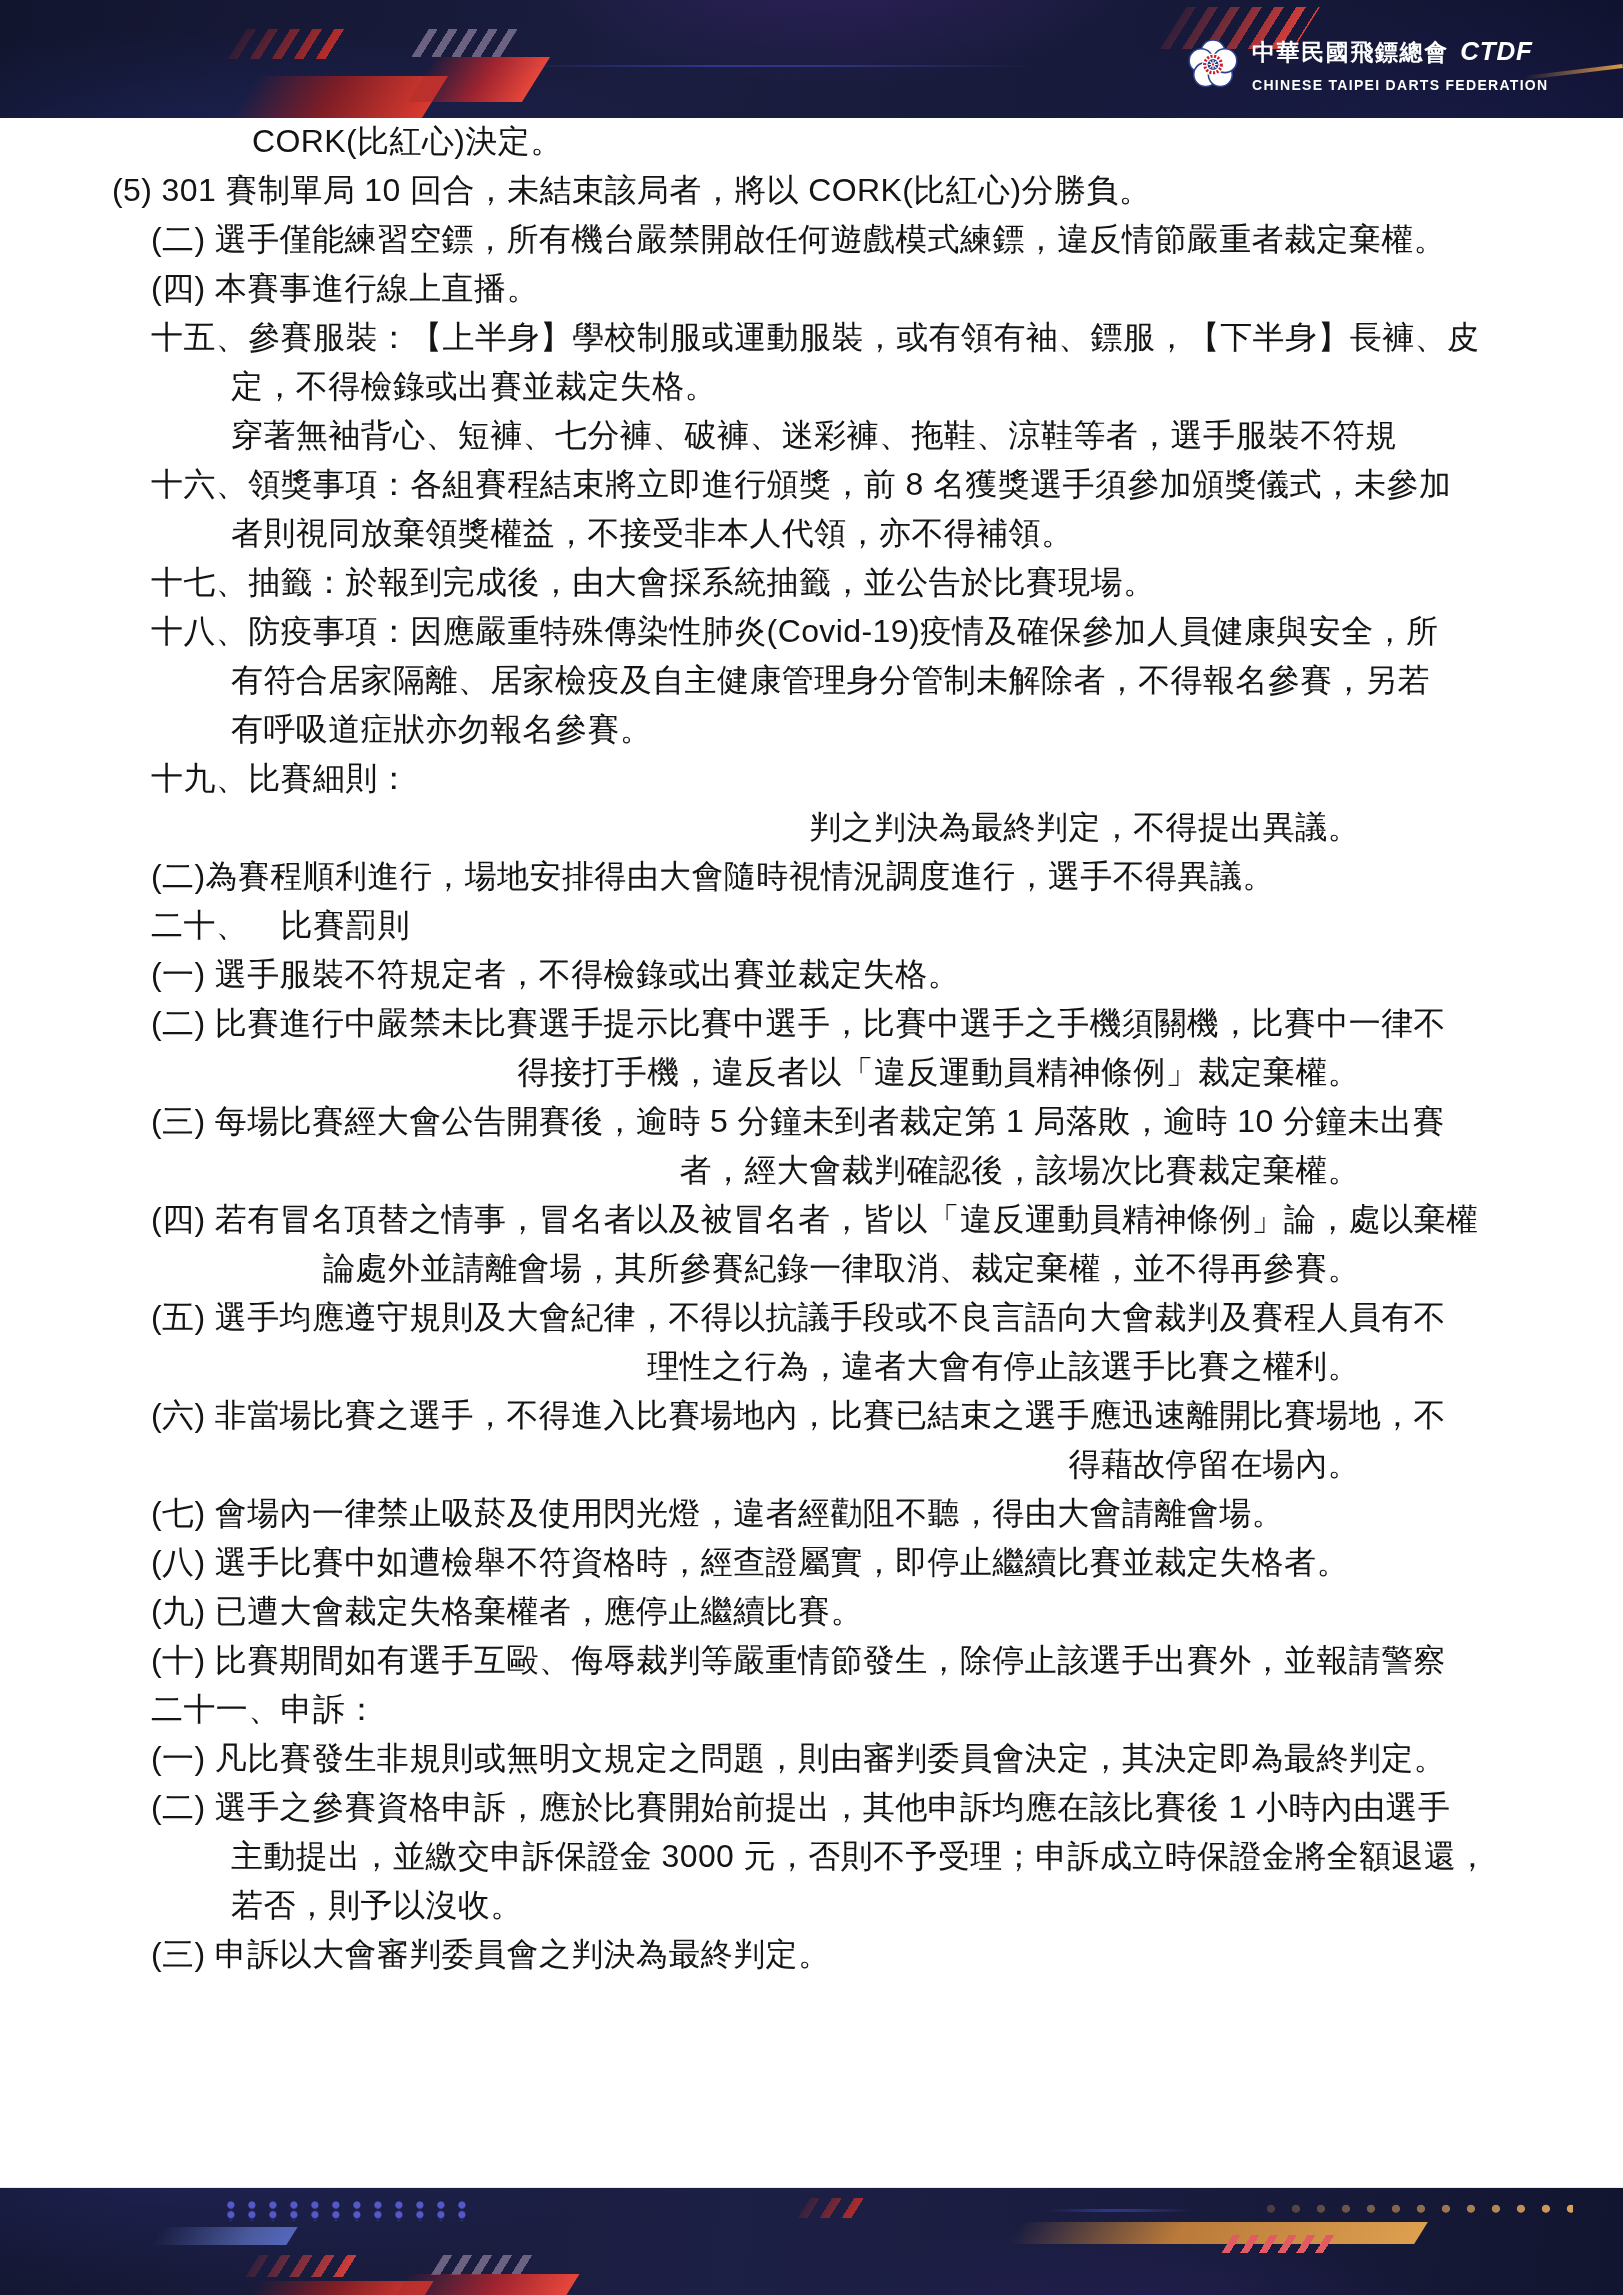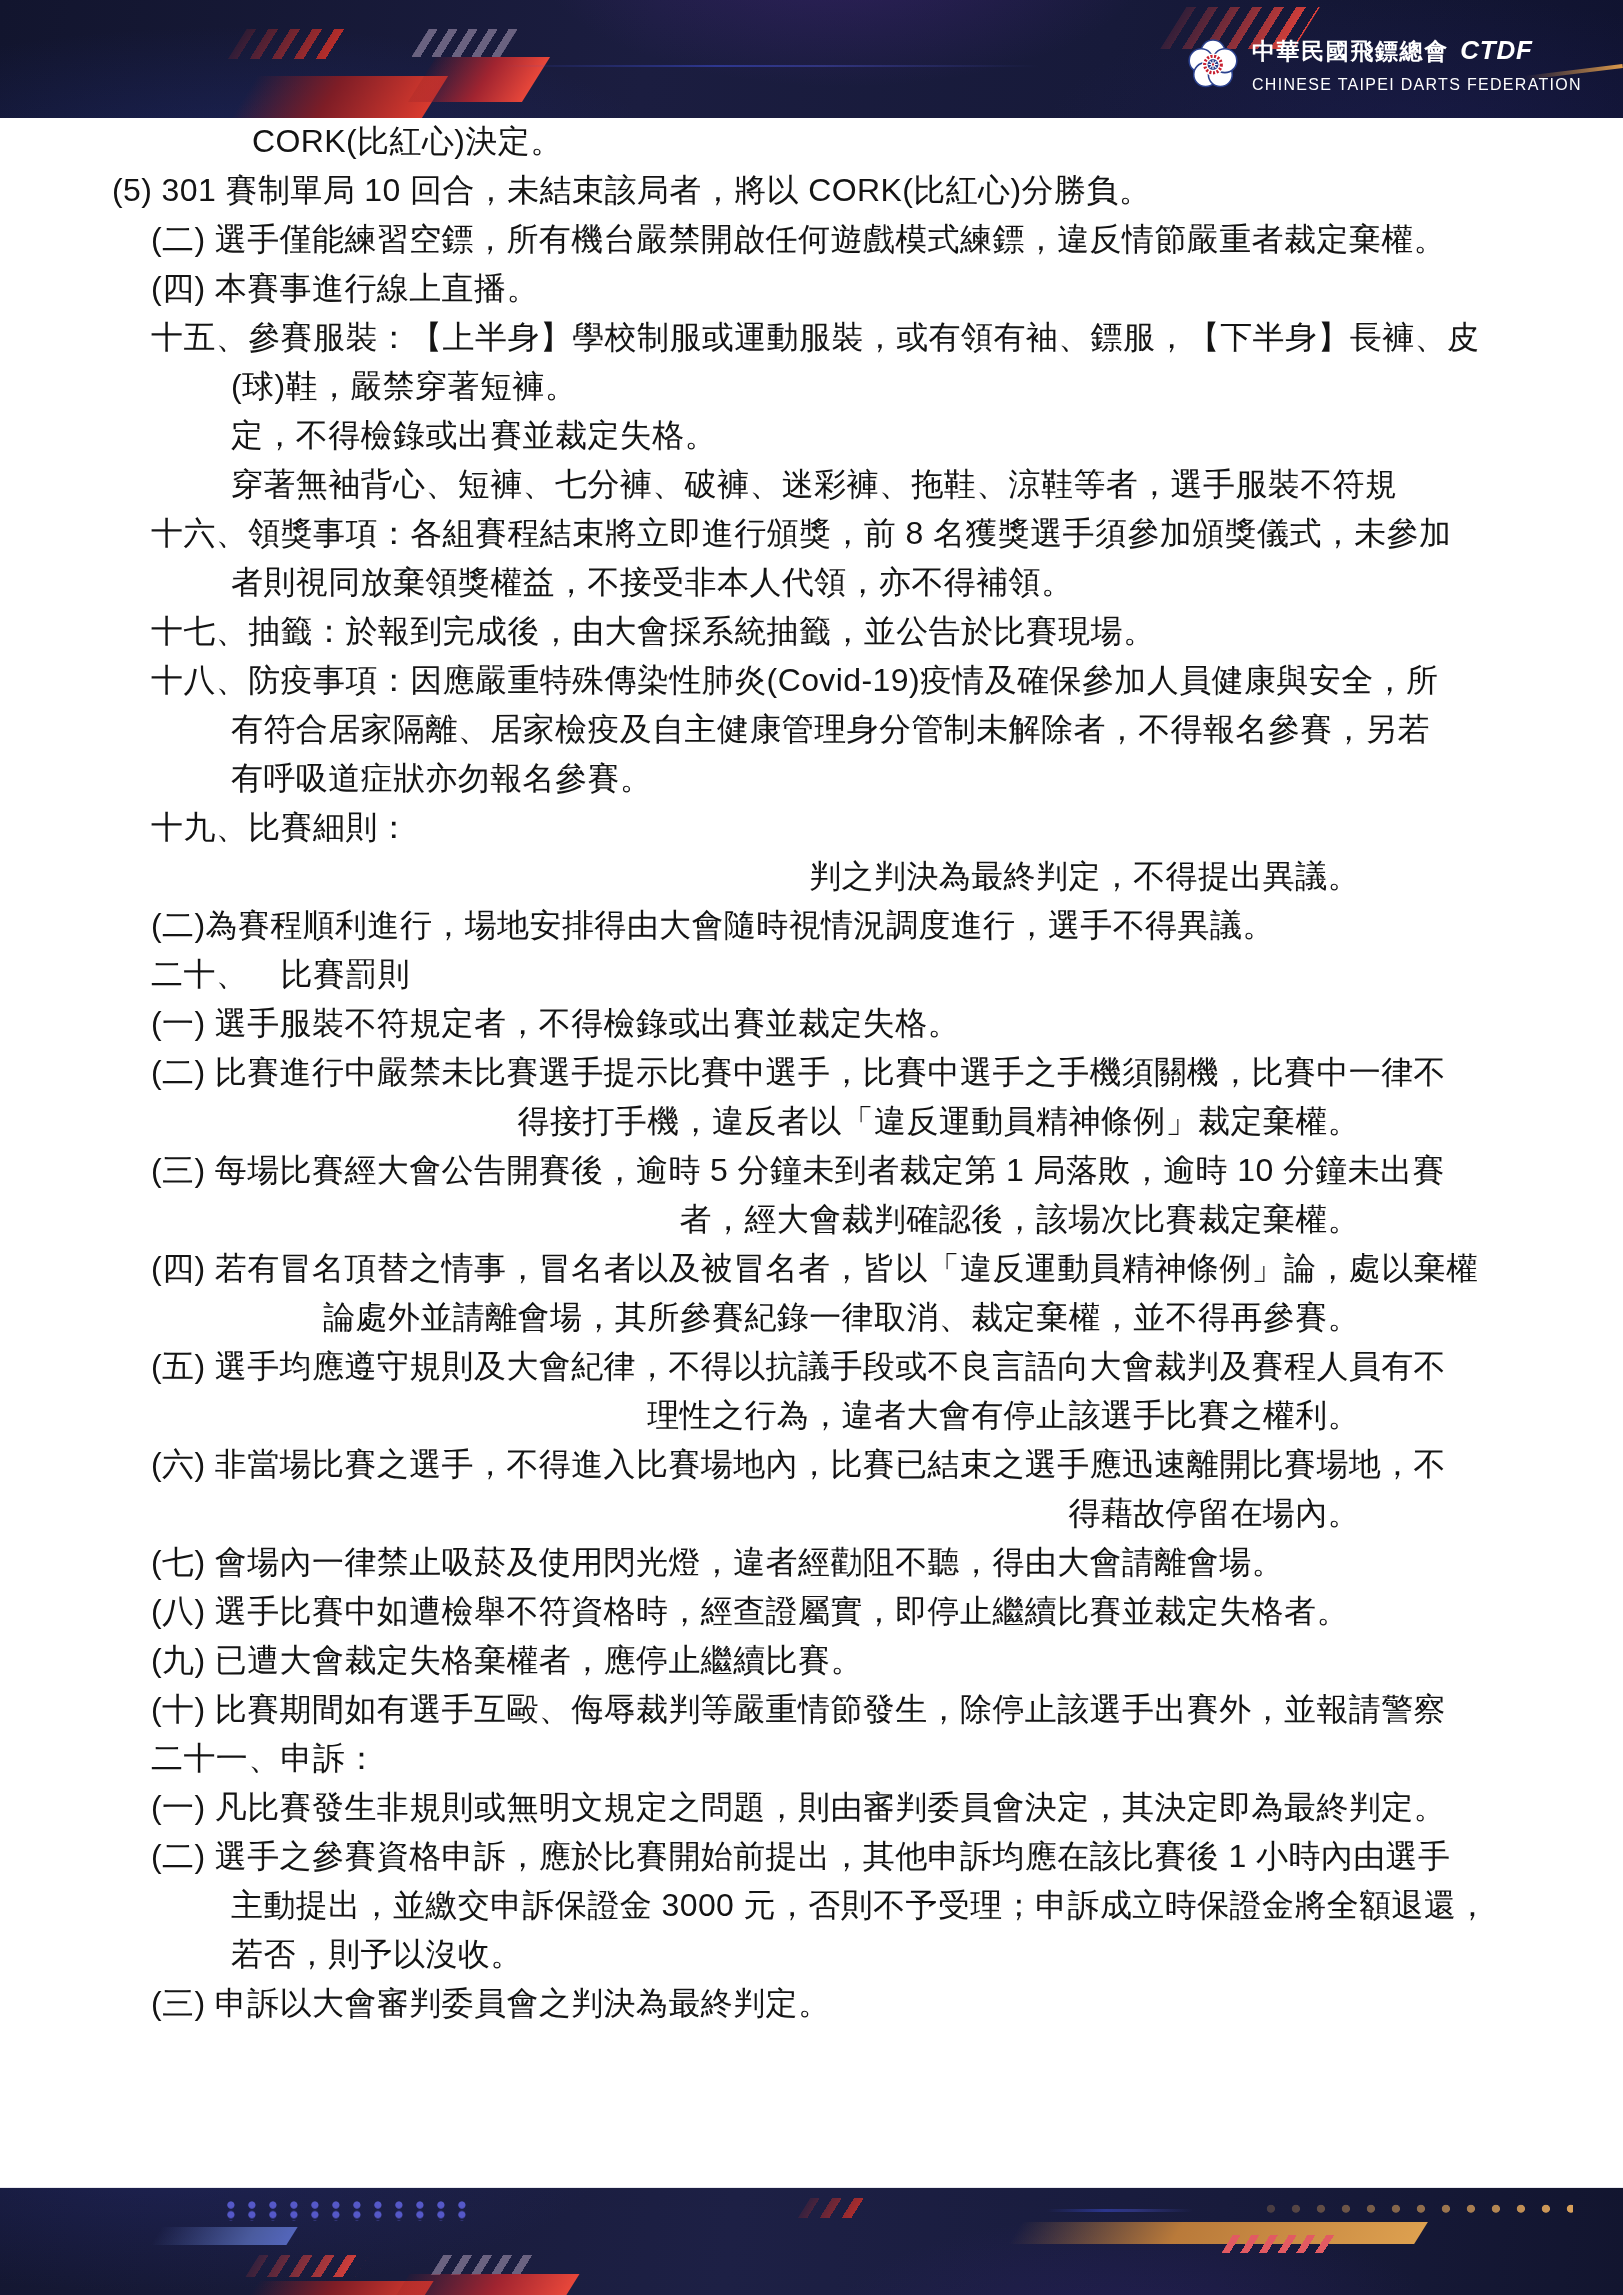--- a/index.html
+++ b/index.html
@@ -43,21 +43,21 @@
   .dots-orange{background:radial-gradient(circle at 4.9px 4.9px,#d9a05a 3.7px,transparent 4.5px);background-size:25px 11.4px;
     -webkit-mask-image:linear-gradient(90deg,rgba(0,0,0,.25),#000);mask-image:linear-gradient(90deg,rgba(0,0,0,.25),#000);}
   .thinline-blue{background:linear-gradient(90deg,transparent,#3c4cd0 40%,rgba(80,90,220,.7) 60%,transparent);opacity:.55;}
   .thinline-orange{background:linear-gradient(90deg,transparent,#dc9a4c);}
   
   .brand-header{position:absolute;left:1187px;top:32px;display:flex;align-items:center;gap:13px;}
   .emblem-h{width:52px;height:65px;}
   .brand-text{color:#fff;}
   .brand-line1{font-size:23px;font-weight:bold;letter-spacing:1.6px;white-space:nowrap;}
   .brand-line1 .abbr{font-size:26px;font-style:italic;font-weight:bold;letter-spacing:0.8px;margin-left:11.4px;}
-  .brand-line2{font-size:16px;font-weight:normal;letter-spacing:1.3px;margin-top:9px;white-space:nowrap;}
+  .brand-line2{font-size:14px;font-weight:bold;letter-spacing:1.3px;margin-top:9px;white-space:nowrap;}
   
   .doc-body{position:absolute;top:117px;left:0;width:1360px;color:#141414;}
   .line{height:49px;line-height:49px;font-size:32px;white-space:nowrap;letter-spacing:0.4px;}
   .line.item{padding-left:151px;}
   .line.sub{padding-left:112px;}
   .line.cont1{padding-left:217px;text-align:right;}
   .line.cont2{padding-left:231px;}
   .line.cork{padding-left:252px;}
 </style>
 </head>
@@ -99,21 +99,20 @@
     </div>
   </div>
 </div>
 
 <div class="doc-body">
     <div class="line cork">CORK(比紅心)決定。</div>
     <div class="line sub">(5) 301 賽制單局 10 回合，未結束該局者，將以 CORK(比紅心)分勝負。</div>
     <div class="line item">(二) 選手僅能練習空鏢，所有機台嚴禁開啟任何遊戲模式練鏢，違反情節嚴重者裁定棄權。</div>
     <div class="line item">(四) 本賽事進行線上直播。</div>
     <div class="line item">十五、參賽服裝：【上半身】學校制服或運動服裝，或有領有袖、鏢服，【下半身】長褲、皮</div>
-    <div class="line cont2">(球)鞋，嚴禁穿著短褲。</div>
     <div class="line cont2">定，不得檢錄或出賽並裁定失格。</div>
     <div class="line cont2">穿著無袖背心、短褲、七分褲、破褲、迷彩褲、拖鞋、涼鞋等者，選手服裝不符規</div>
     <div class="line item">十六、領獎事項：各組賽程結束將立即進行頒獎，前 8 名獲獎選手須參加頒獎儀式，未參加</div>
     <div class="line cont2">者則視同放棄領獎權益，不接受非本人代領，亦不得補領。</div>
     <div class="line item">十七、抽籤：於報到完成後，由大會採系統抽籤，並公告於比賽現場。</div>
     <div class="line item">十八、防疫事項：因應嚴重特殊傳染性肺炎(Covid-19)疫情及確保參加人員健康與安全，所</div>
     <div class="line cont2">有符合居家隔離、居家檢疫及自主健康管理身分管制未解除者，不得報名參賽，另若</div>
     <div class="line cont2">有呼吸道症狀亦勿報名參賽。</div>
     <div class="line item">十九、比賽細則：</div>
     <div class="line cont1">判之判決為最終判定，不得提出異議。</div>

